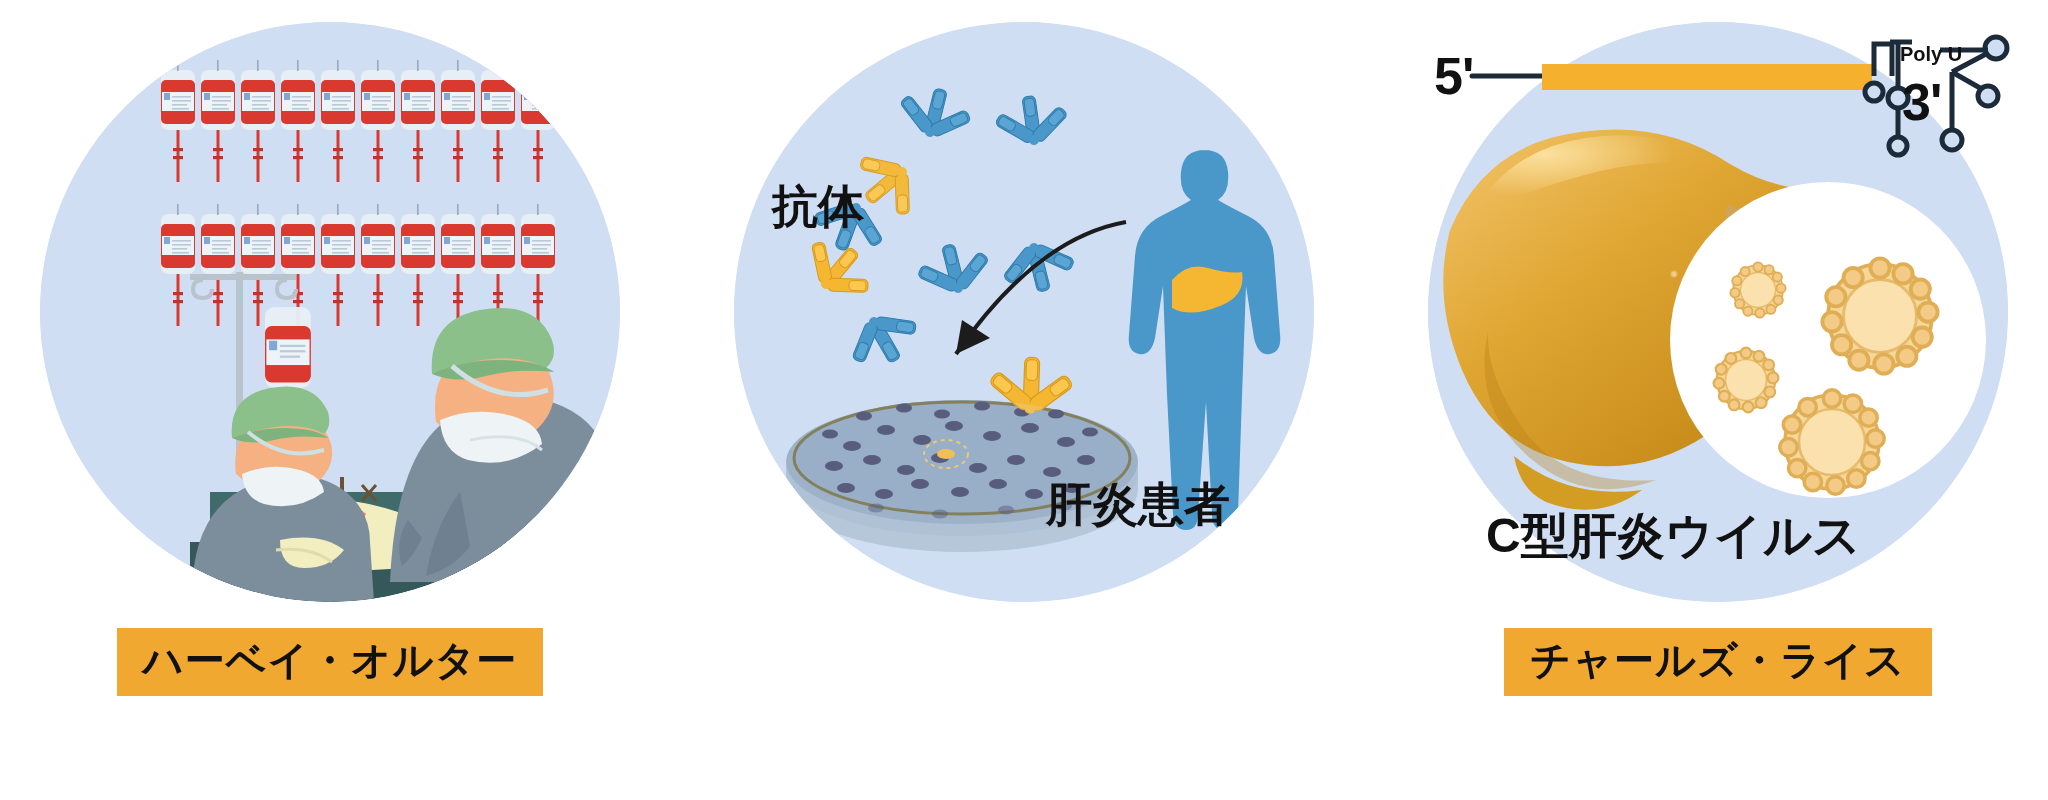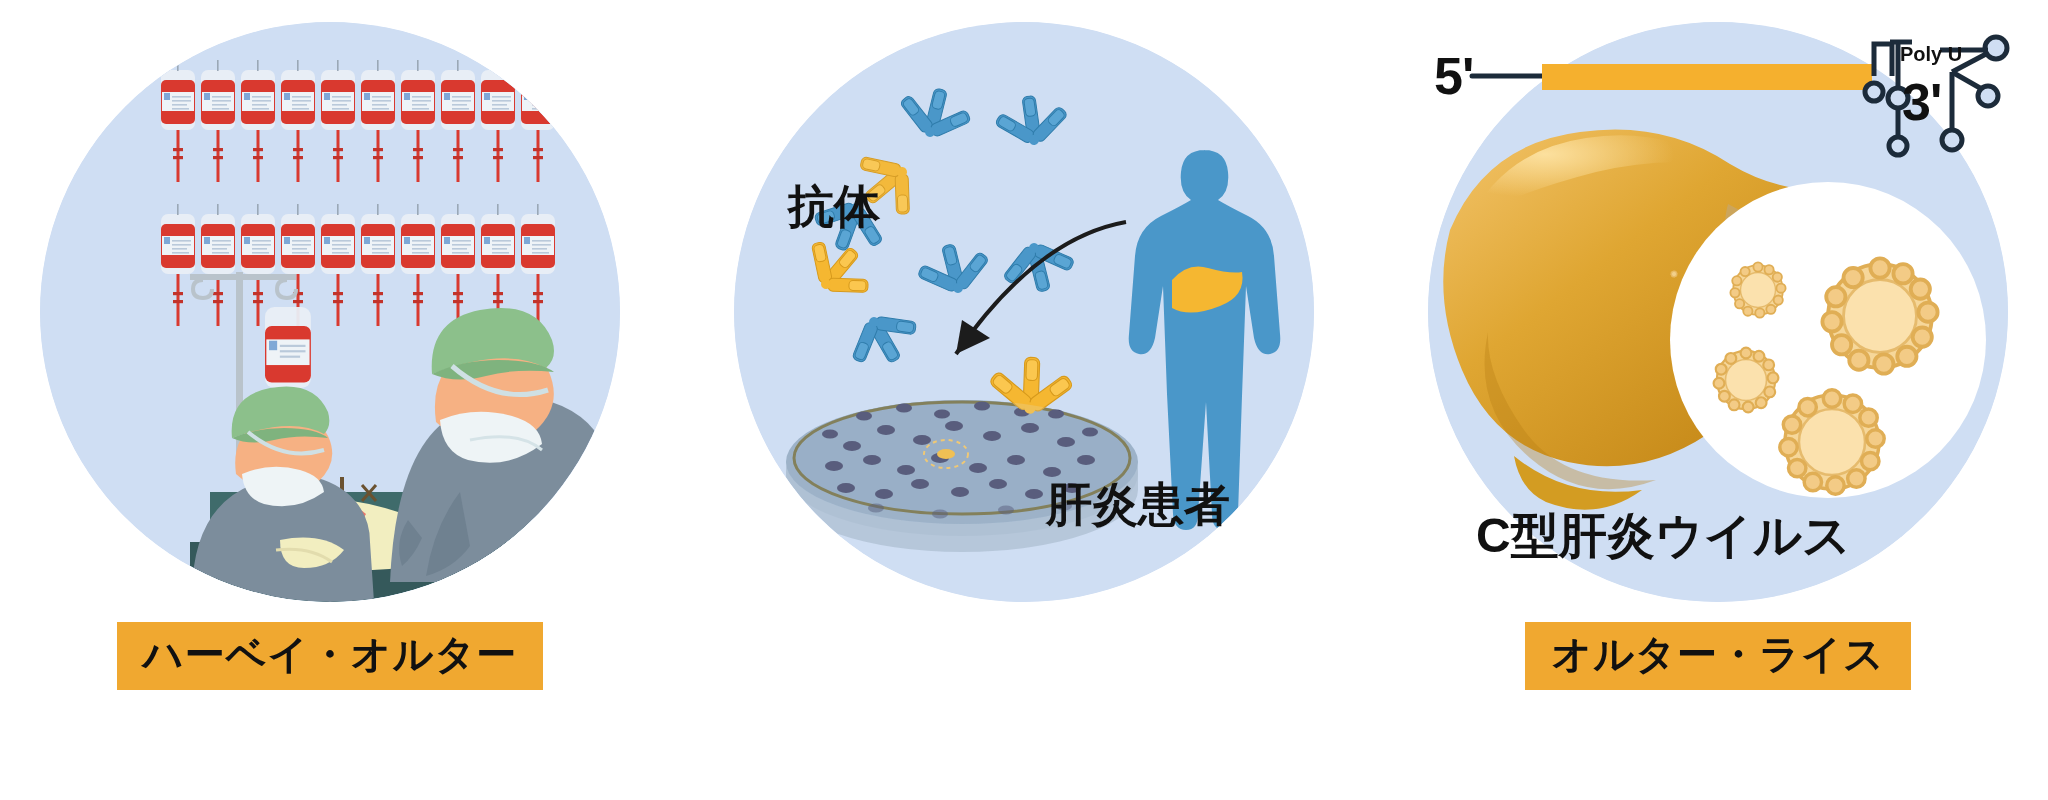--- a/index.html
+++ b/index.html
@@ -49,20 +49,21 @@
     background: #cfdef3;
     overflow: hidden;
   }
   .disc-clip {
     position: absolute;
     inset: 0;
     border-radius: 50%;
     overflow: hidden;
   }
   .name-banner {
+    margin-top: 6px;
     background: #f0a830;
     color: #111111;
     font-size: 40px;
     font-weight: 700;
     letter-spacing: 1px;
     padding: 10px 26px 14px 26px;
     line-height: 1.1;
     white-space: nowrap;
   }
   .caption {
@@ -325,21 +326,21 @@
 
               <g fill="#4a97c9">
                 <path d="M470 128 q22 0 24 22 q2 20 -10 28 q10 6 30 16 q24 12 26 40 l6 78 q2 18 -10 20 q-12 2 -16 -16 l-8 -52 l-4 110 l-4 118 q-2 16 -14 16 q-12 0 -12 -16 l-6 -112 l-8 112 q0 16 -12 16 q-12 0 -13 -16 l-6 -120 l-4 -108 l-8 52 q-4 18 -16 16 q-12 -2 -10 -20 l6 -78 q2 -28 26 -40 q20 -10 30 -16 q-12 -8 -10 -28 q2 -22 24 -22 z"></path>
               </g>
               <path d="M438 258 q16 -18 36 -12 q22 6 34 4 q4 24 -22 34 q-30 12 -48 2 z" fill="#f5b731"></path>
             </g>
           </svg>
         </div>
       </div>
 
-      <div class="caption" style="left:64px; top:154px; font-size:46px;">抗体</div>
+      <div class="caption" style="left:48px; top:154px; font-size:46px;">抗体</div>
       <div class="caption" style="left:322px; top:444px; font-size:46px;margin-top:8px;">肝炎患者</div>
     </div>
   </div>
 
   <div class="panel">
     <div class="disc-wrap">
       <div class="disc">
         <div class="disc-clip">
           <svg width="580" height="580" viewBox="0 0 580 580">
             <defs>
@@ -450,18 +451,18 @@
           <circle cx="584" cy="30" r="11" fill="#cfdef3"></circle>
           <path d="M540 54 l28 16"></path>
           <circle cx="576" cy="78" r="10" fill="#cfdef3"></circle>
           <path d="M528 32 l48 0"></path>
         </g>
       </svg>
 
       <div class="caption" style="left:16px; top:24px; font-size:52px; letter-spacing:-1px;">5'</div>
       <div class="caption" style="left:482px; top:21px; font-size:20px;">Poly U</div>
       <div class="caption" style="left:484px; top:50px; font-size:52px; letter-spacing:-1px;">3'</div>
-      <div class="caption" style="left:58px; top:482px; font-size:48px;">C型肝炎ウイルス</div>
+      <div class="caption" style="left:68px; top:482px; font-size:48px;">C型肝炎ウイルス</div>
     </div>
-    <div class="name-banner">オルター・ライス</div>
+    <div class="name-banner">チャールズ・ライス</div>
   </div>
 
 </div>
 
 </body></html>

